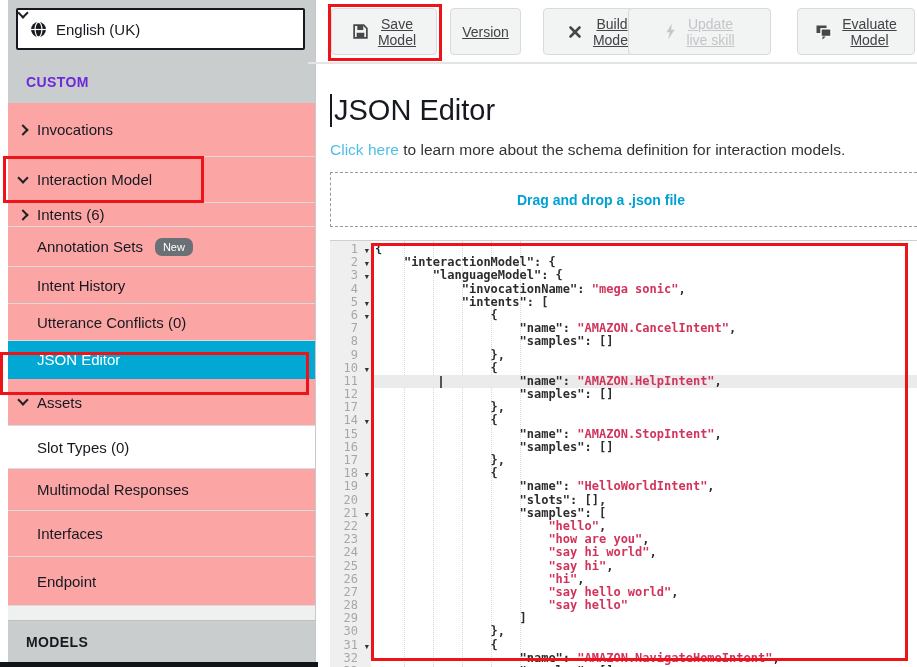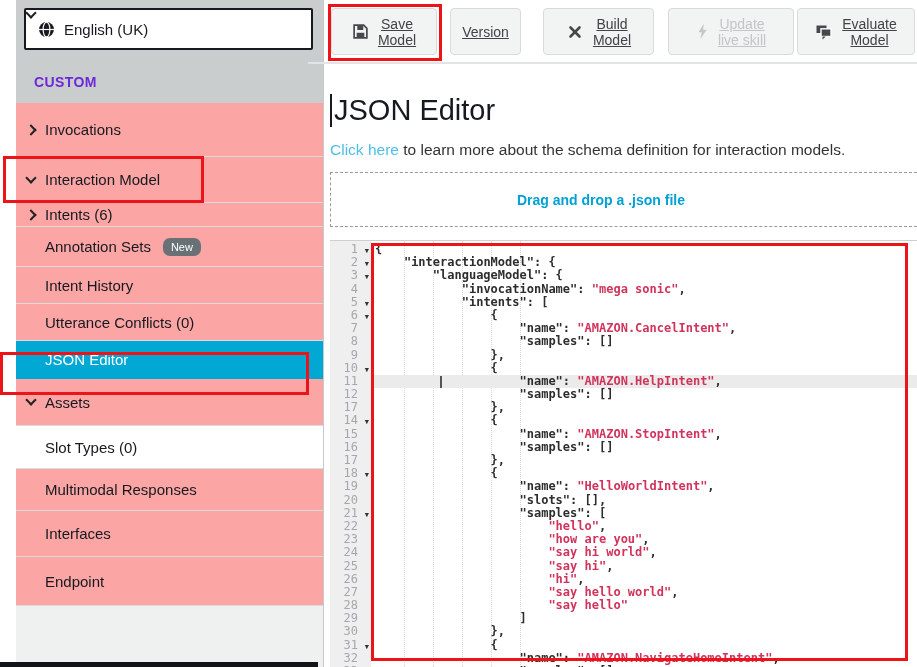--- a/index.html
+++ b/index.html
@@ -1,20 +1,20 @@
 <!DOCTYPE html>
 <html><head>
 <meta charset="utf-8">
 <style>
   html,body{margin:0;padding:0;}
   body{width:917px;height:667px;position:relative;overflow:hidden;background:#fff;
        font-family:"Liberation Sans",sans-serif;}
 
   
-  .sidebar{position:absolute;left:16px;top:0;width:308px;height:667px;background:#eff0f0;
+  .sidebar{position:absolute;left:8px;top:0;width:308px;height:667px;background:#eff0f0;
            border-right:1px solid #c6c9c9;box-sizing:border-box;}
   .sidebar-top{position:relative;height:103px;background:#c9cdce;}
   .lang-select{position:absolute;left:8px;top:8px;width:289px;height:42px;background:#fff;
                border:2px solid #16191f;border-radius:2px;display:flex;align-items:center;
                padding:0 12px;box-sizing:border-box;gap:9px;cursor:pointer;}
   .lang-label{font-size:15px;color:#16191f;flex:1;}
   .section-label{position:absolute;left:18px;top:74px;font-size:14px;font-weight:bold;
                  color:#6d28d9;letter-spacing:.4px;}
   .nav{position:absolute;top:103px;left:0;right:0;}
   .nav-row{position:relative;display:flex;align-items:center;background:#fca5a5;
@@ -41,21 +41,21 @@
   .models-header span{margin-left:18px;font-weight:bold;font-size:14px;color:#16191f;letter-spacing:.4px;}
   .dark-bar{position:absolute;top:662px;left:0;width:318px;height:5px;background:#11151a;z-index:6;}
 
   
   .tb-btn{position:absolute;top:8px;height:47px;background:#f2f3f3;border:1px solid #d8dadb;
           border-radius:4px;display:flex;align-items:center;justify-content:center;gap:9px;
           font-size:14px;color:#3f4446;box-sizing:border-box;cursor:pointer;}
   .tb-btn .bl{white-space:pre-line;text-align:center;line-height:16px;text-decoration:underline;}
   .tb-btn.disabled{color:#c2c6c8;cursor:default;}
   .btn-0{left:331px;width:106px}.btn-1{left:450px;width:71px}.btn-2{left:543px;width:111px}
-  .btn-3{left:668px;width:126px}.btn-4{left:797px;width:118px}
+  .btn-3{left:628px;width:143px}.btn-4{left:797px;width:118px}
   .tb-icon{display:flex;align-items:center;}
   .toolbar-divider{position:absolute;left:308px;top:62px;width:609px;height:2px;background:#e3e4e4;}
 
   
   .page-title{position:absolute;left:330px;top:94px;font-size:29px;font-weight:300;
               color:#16191f;display:flex;align-items:center;}
   .title-caret{width:2px;height:33px;background:#16191f;margin-right:2px;}
   .subtitle{position:absolute;left:330px;top:141px;font-size:15.5px;color:#333;}
   .subtitle .link{color:#4fbfe5;cursor:pointer;}
   .dropzone{position:absolute;left:330px;top:172px;width:602px;height:55px;
@@ -139,20 +139,23 @@
       <div class="nav-row">
         <span class="nav-label">Multimodal Responses</span>
       </div>
       <div class="nav-row">
         <span class="nav-label">Interfaces</span>
       </div>
       <div class="nav-row">
         <span class="nav-label">Endpoint</span>
       </div>
     </div>
+  <div class="models-header">
+    <span>MODELS</span>
+  </div>
 </div>
 <div class="dark-bar"></div>
 
 <div id="toolbar">
     <div class="tb-btn btn-0">
       <span class="tb-icon">
         <svg width="17" height="17" viewBox="0 0 16 16">
           <path d="M2 2h9l3 3v9H2z" fill="none" stroke="#46494b" stroke-width="1.6"></path>
           <rect x="5" y="2.8" width="5.6" height="3.8" fill="#46494b"></rect>
           <rect x="4.4" y="9.2" width="7.2" height="4.8" fill="#46494b"></rect>

